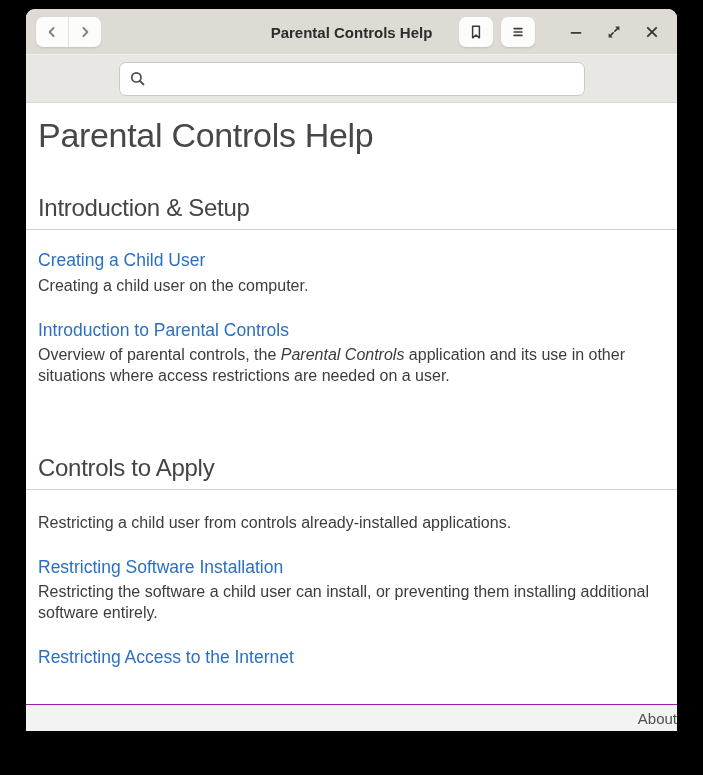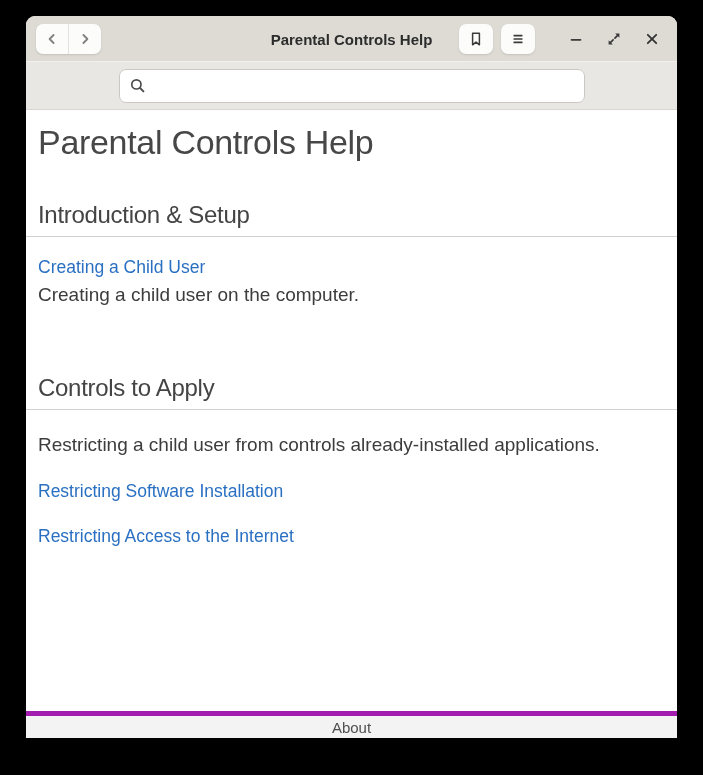--- a/index.html
+++ b/index.html
@@ -7,21 +7,21 @@
     padding: 0;
     background: #000000;
     width: 703px;
     height: 775px;
     font-family: "Liberation Sans", sans-serif;
     overflow: hidden;
   }
   .window {
     position: absolute;
     left: 26px;
-    top: 16px;
+    top: 9px;
     width: 651px;
     height: 722px;
     background: #ffffff;
     border-radius: 9px 9px 0 0;
     overflow: hidden;
     display: flex;
     flex-direction: column;
   }
   
   .titlebar {
@@ -146,34 +146,34 @@
   }
   .topic-title {
     font-size: 17.5px;
     color: #2a70c2;
     text-decoration: none;
     line-height: 1.3;
     display: inline;
     cursor: pointer;
   }
   .topic-desc {
-    font-size: 19px;
+    font-size: 16px;
     line-height: 1.3;
     color: #3c3c3c;
     margin-top: 4px;
   }
   .topic-desc .em { font-style: italic; }
   
   .footer {
     flex: 0 0 27px;
     background: #f3f3f3;
-    border-top: 5px solid #a21caf;
-    display: flex;
-    align-items: center;
-    justify-content: center;
+    border-top: 1px solid #a21caf;
+    display: flex;
+    align-items: center;
+    justify-content: flex-end;
     box-sizing: border-box;
   }
   .footer-link {
     font-size: 15px;
     color: #4f4f4f;
     cursor: pointer;
   }
   svg { display: block; }
 </style>
 </head>
@@ -267,35 +267,40 @@
     <div class="section sec1">
       <h2 class="section-heading">Introduction &amp; Setup</h2>
       <hr class="section-divider">
       <div class="topics">
 
         <div class="topic">
           <a class="topic-title">Creating a Child User</a>
           <div class="topic-desc">Creating a child user on the computer.</div>
         </div>
 
+        <div class="topic">
+          <a class="topic-title">Introduction to Parental Controls</a>
+          <div class="topic-desc"><span>Overview of parental controls, the </span><span class="em">Parental Controls</span><span> application and its use in other situations where access restrictions are needed on a user.</span></div>
+        </div>
 
       </div>
     </div>
 
     <div class="section sec2">
       <h2 class="section-heading">Controls to Apply</h2>
       <hr class="section-divider">
       <div class="topics">
 
         <div class="topic">
           <div class="topic-desc">Restricting a child user from controls already-installed applications.</div>
         </div>
 
         <div class="topic">
           <a class="topic-title">Restricting Software Installation</a>
+          <div class="topic-desc">Restricting the software a child user can install, or preventing them installing additional software entirely.</div>
         </div>
 
         <div class="topic">
           <a class="topic-title">Restricting Access to the Internet</a>
         </div>
 
       </div>
     </div>
   </div>
 

